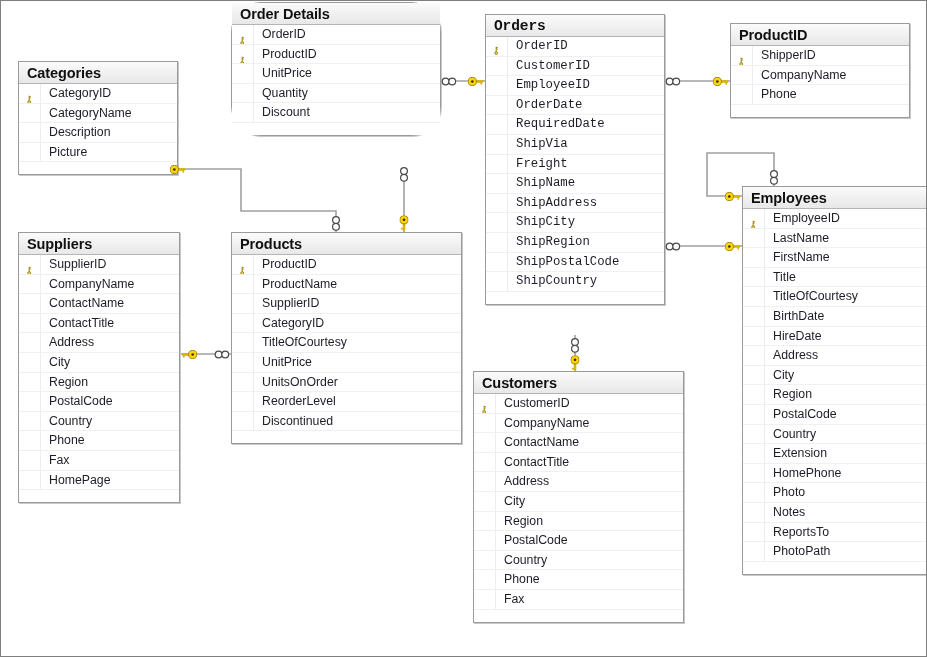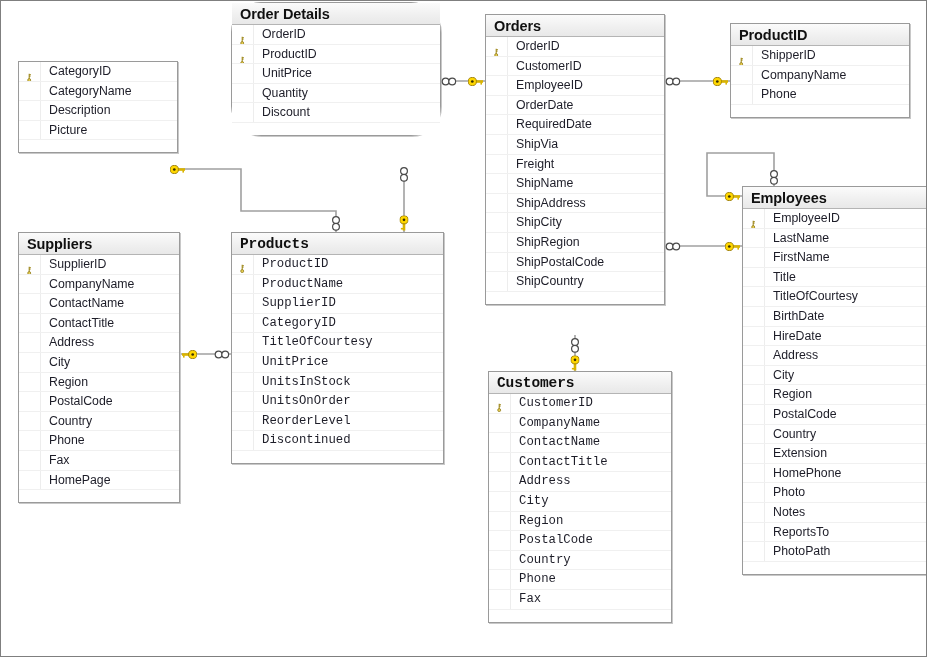--- a/index.html
+++ b/index.html
@@ -109,20 +109,21 @@
       <path d="M 440,80 L 484,80" fill="none" stroke="#a0a0a0" stroke-width="1.6"></path>
       <path d="M 664,80 L 729,80" fill="none" stroke="#a0a0a0" stroke-width="1.6"></path>
       <path d="M 664,245 L 741,245" fill="none" stroke="#a0a0a0" stroke-width="1.6"></path>
       <path d="M 574,334 L 574,370" fill="none" stroke="#a0a0a0" stroke-width="1.6"></path>
       <path d="M 179,353 L 230,353" fill="none" stroke="#a0a0a0" stroke-width="1.6"></path>
       <path d="M 741,195 L 706,195 L 706,152 L 773,152 L 773,185" fill="none" stroke="#a0a0a0" stroke-width="1.6"></path>
     </svg>
 
   <div id="tables-layer">
       <div class="table-box" style="left: 17px; top: 60px; width: 160px;">
+        <div class="table-header">Categories</div>
         <div class="field-list">
           <div class="field-row">
             <div class="field-gutter">
               <span class="pk-key"><svg width="9" height="9" viewBox="0 0 9 9">
                   <path d="M3.2 0.8 L3.2 6.2 M3.2 1.8 L5.0 1.8 M3.2 3.3 L4.5 3.3" stroke="#a08b20" stroke-width="1.1" fill="none"></path>
                   <circle cx="3.2" cy="7.1" r="1.5" fill="#e8cf55" stroke="#8a7410" stroke-width="0.7"></circle>
                 </svg></span>
             </div>
             <span class="field-name">CategoryID</span>
           </div>
@@ -170,21 +171,21 @@
             <div class="field-gutter"></div>
             <span class="field-name">Quantity</span>
           </div>
           <div class="field-row">
             <div class="field-gutter"></div>
             <span class="field-name">Discount</span>
           </div>
         </div>
         <div class="table-pad"></div>
       </div>
-      <div class="table-box" style="left: 484px; top: 13px; width: 180px;">
+      <div class="table-box" style="left: 484px; top: 13px; width: 180px; font-family: Liberation Mono, monospace;">
         <div class="table-header">Orders</div>
         <div class="field-list">
           <div class="field-row">
             <div class="field-gutter">
               <span class="pk-key"><svg width="9" height="9" viewBox="0 0 9 9">
                   <path d="M3.2 0.8 L3.2 6.2 M3.2 1.8 L5.0 1.8 M3.2 3.3 L4.5 3.3" stroke="#a08b20" stroke-width="1.1" fill="none"></path>
                   <circle cx="3.2" cy="7.1" r="1.5" fill="#e8cf55" stroke="#8a7410" stroke-width="0.7"></circle>
                 </svg></span>
             </div>
             <span class="field-name">OrderID</span>
@@ -398,21 +399,21 @@
             <div class="field-gutter"></div>
             <span class="field-name">Fax</span>
           </div>
           <div class="field-row">
             <div class="field-gutter"></div>
             <span class="field-name">HomePage</span>
           </div>
         </div>
         <div class="table-pad"></div>
       </div>
-      <div class="table-box" style="left: 230px; top: 231px; width: 213px; font-family: Liberation Mono, monospace;">
+      <div class="table-box" style="left: 230px; top: 231px; width: 231px;">
         <div class="table-header">Products</div>
         <div class="field-list">
           <div class="field-row">
             <div class="field-gutter">
               <span class="pk-key"><svg width="9" height="9" viewBox="0 0 9 9">
                   <path d="M3.2 0.8 L3.2 6.2 M3.2 1.8 L5.0 1.8 M3.2 3.3 L4.5 3.3" stroke="#a08b20" stroke-width="1.1" fill="none"></path>
                   <circle cx="3.2" cy="7.1" r="1.5" fill="#e8cf55" stroke="#8a7410" stroke-width="0.7"></circle>
                 </svg></span>
             </div>
             <span class="field-name">ProductID</span>
@@ -432,38 +433,34 @@
           <div class="field-row">
             <div class="field-gutter"></div>
             <span class="field-name">TitleOfCourtesy</span>
           </div>
           <div class="field-row">
             <div class="field-gutter"></div>
             <span class="field-name">UnitPrice</span>
           </div>
           <div class="field-row">
             <div class="field-gutter"></div>
-            <span class="field-name">UnitsInStock</span>
-          </div>
-          <div class="field-row">
-            <div class="field-gutter"></div>
             <span class="field-name">UnitsOnOrder</span>
           </div>
           <div class="field-row">
             <div class="field-gutter"></div>
             <span class="field-name">ReorderLevel</span>
           </div>
           <div class="field-row">
             <div class="field-gutter"></div>
             <span class="field-name">Discontinued</span>
           </div>
         </div>
         <div class="table-pad"></div>
       </div>
-      <div class="table-box" style="left: 487px; top: 370px; width: 184px; font-family: Liberation Mono, monospace;">
+      <div class="table-box" style="left: 472px; top: 370px; width: 211px;">
         <div class="table-header">Customers</div>
         <div class="field-list">
           <div class="field-row">
             <div class="field-gutter">
               <span class="pk-key"><svg width="9" height="9" viewBox="0 0 9 9">
                   <path d="M3.2 0.8 L3.2 6.2 M3.2 1.8 L5.0 1.8 M3.2 3.3 L4.5 3.3" stroke="#a08b20" stroke-width="1.1" fill="none"></path>
                   <circle cx="3.2" cy="7.1" r="1.5" fill="#e8cf55" stroke="#8a7410" stroke-width="0.7"></circle>
                 </svg></span>
             </div>
             <span class="field-name">CustomerID</span>

